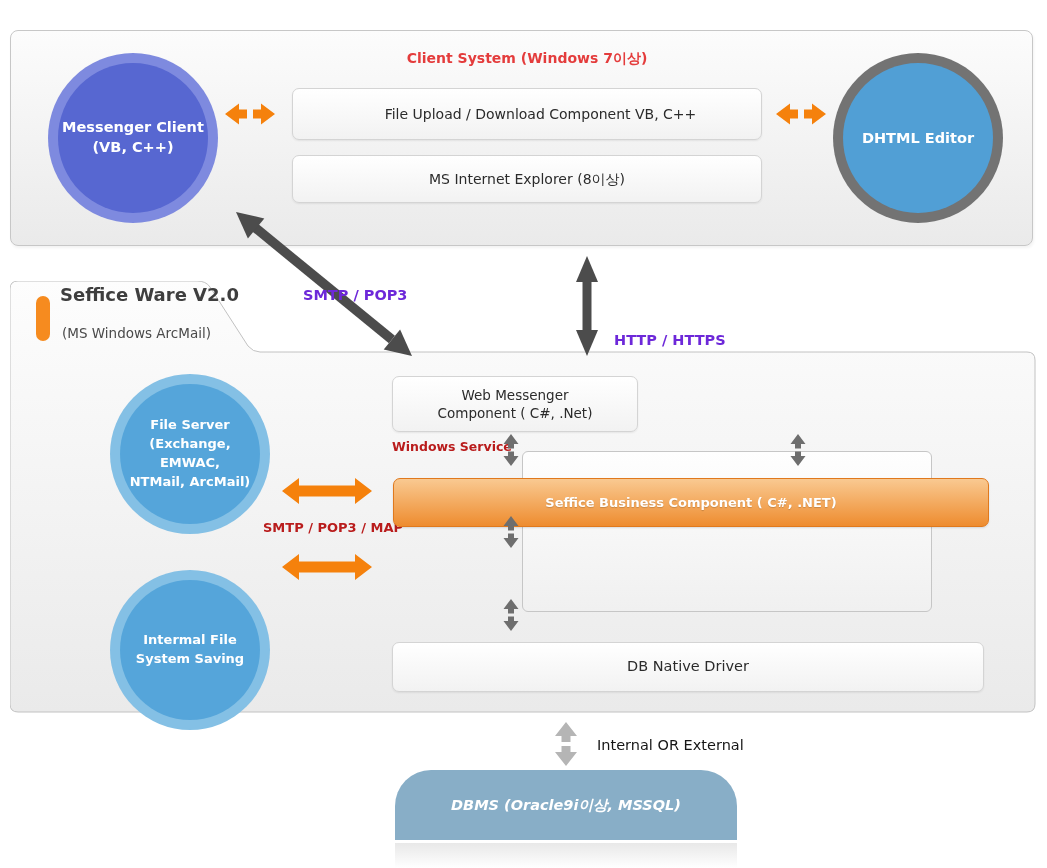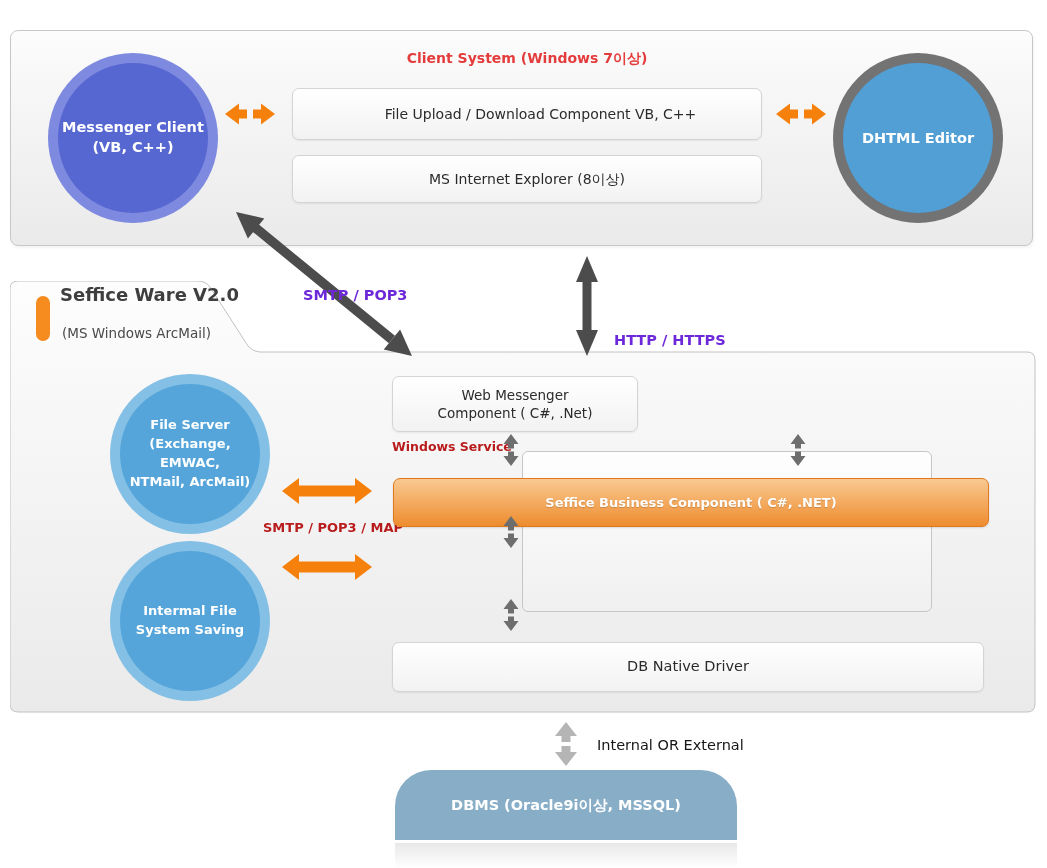--- a/index.html
+++ b/index.html
@@ -57,21 +57,21 @@
   }
 
   .inner-container {
     border:1px solid #c6c6c6; border-radius:6px;
     background:linear-gradient(#fefefe,#f0f0f0);
   }
 
   .dbms {
     background:#88aec7; border-radius:36px 36px 0 0;
     display:flex; align-items:center; justify-content:center;
-    color:#ffffff; font-weight:bold; font-size:14.5px;
+    color:#ffffff; font-weight:bold; font-size:14.5px;font-style:italic;
   }
   .reflection { background:linear-gradient(#e8e8e8,#ffffff); }
 
   svg { display:block; }
 </style>
 </head>
 <body>
 
 <div id="canvas">
 
@@ -137,21 +137,21 @@
   </svg>
   <div class="abs dark-label" style="left:614px; top:293px;margin-top:39px;">HTTP / HTTPS</div>
 
   <div class="abs circle c-mail" style="left:110px; top:374px; width:160px; height:160px;">
     <div class="inner">
       <span>File Server</span>
       <span>(Exchange, EMWAC,</span>
       <span>NTMail, ArcMail)</span>
     </div>
   </div>
-  <div class="abs circle c-file" style="left:110px; top:541px; width:160px; height:160px;align-items:center;">
+  <div class="abs circle c-file" style="left:110px; top:570px; width:160px; height:160px;align-items:center;">
     <div class="inner">
       <span>Intermal File</span>
       <span>System Saving</span>
     </div>
   </div>
 
   <svg class="abs" style="left:281px; top:476px;" width="92" height="30" viewBox="0 0 92 30">
     <path d="M1,15 L18,2 L18,9.5 L74,9.5 L74,2 L91,15 L74,28 L74,20.5 L18,20.5 L18,28 Z" fill="#f5810c"></path>
   </svg>
   <svg class="abs" style="left:281px; top:552px;" width="92" height="30" viewBox="0 0 92 30">

